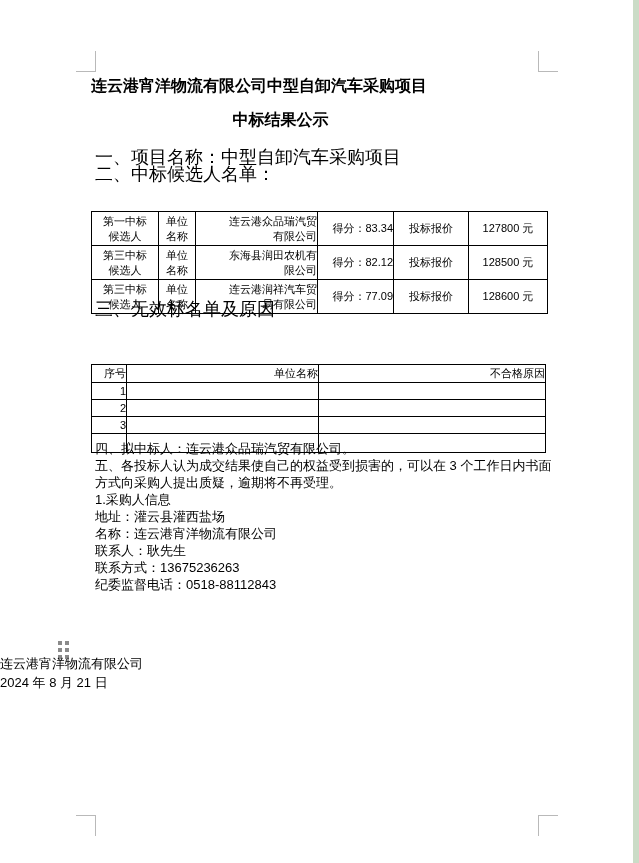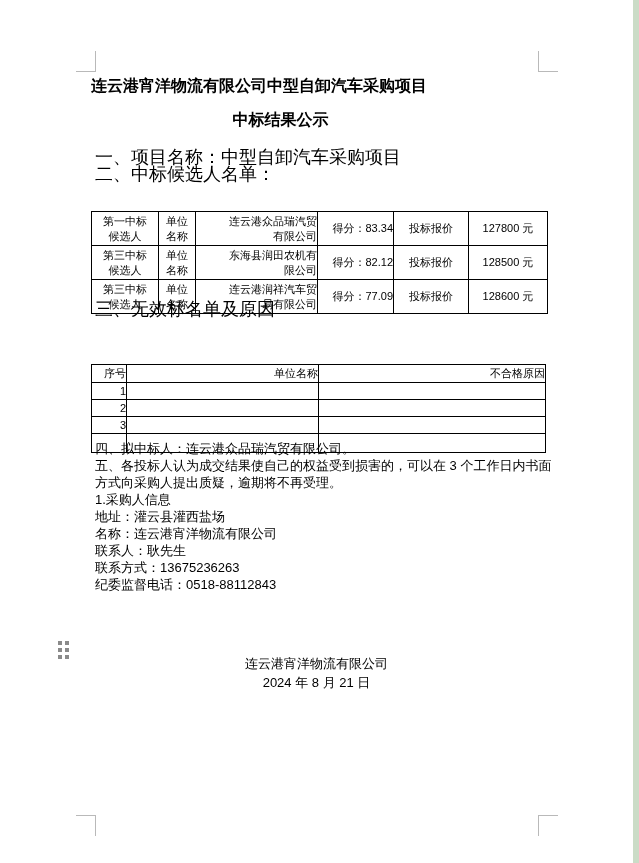--- a/index.html
+++ b/index.html
@@ -41,21 +41,21 @@
   .invalid td,.invalid th{height:16px;line-height:15px;text-align:right;padding-left:4px;vertical-align:middle;}
   .invalid tr:first-child th{height:17px;}
   .invalid tr:last-child td{height:18px;}
 
   .paras{position:absolute;left:95px;top:440px;font-size:13px;}
   .paras .pline{height:17px;line-height:17px;white-space:nowrap;}
 
   .handle{position:absolute;left:58px;top:641px;display:grid;grid-template-columns:4px 4px;grid-auto-rows:4px;gap:3px;}
   .handle span{width:4px;height:4px;background:#8a8a8a;}
 
-  .footer-line{position:absolute;left:0;width:633px;text-align:center;font-size:13px;line-height:17px;}
+  .footer-line{position:absolute;left:0;width:633px;font-size:13px;line-height:17px;}
   .f1{top:655px;}
   .f2{top:674px;}
 </style>
 </head>
 <body>
 
 <div class="mark mark-tl"></div>
 <div class="mark mark-tr"></div>
 <div class="mark mark-bl"></div>
 <div class="mark mark-br"></div>

